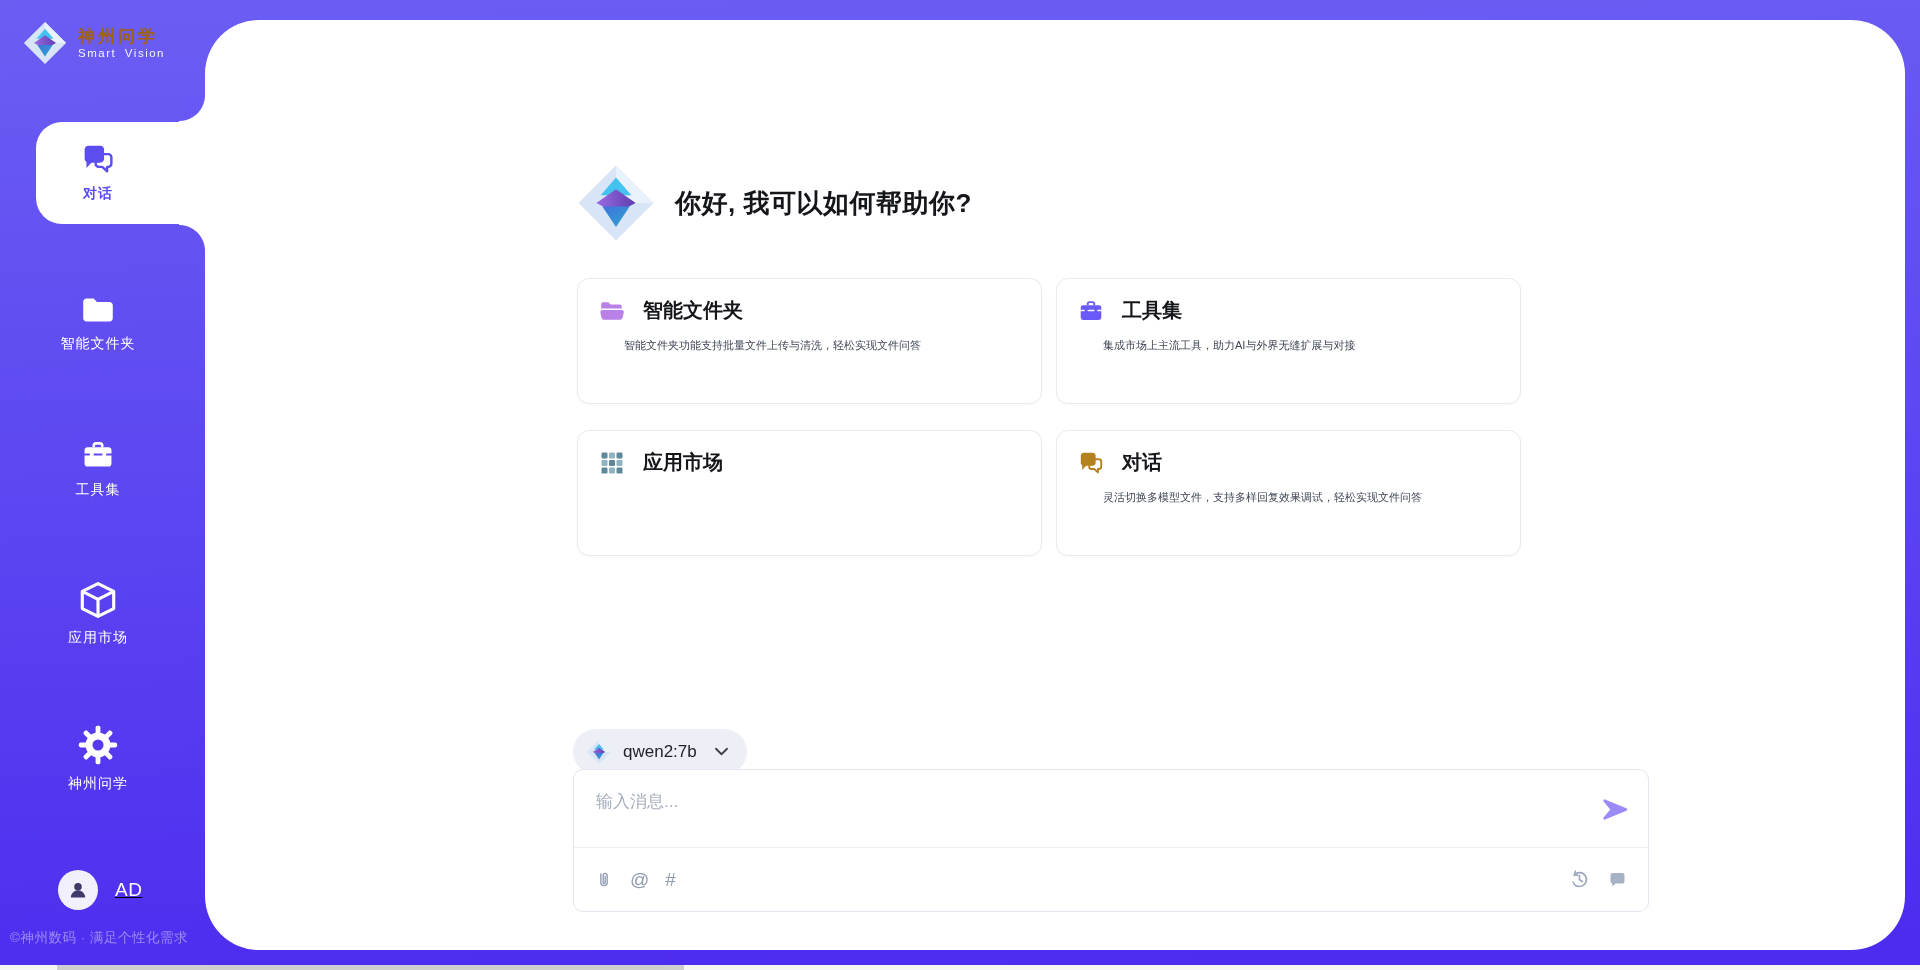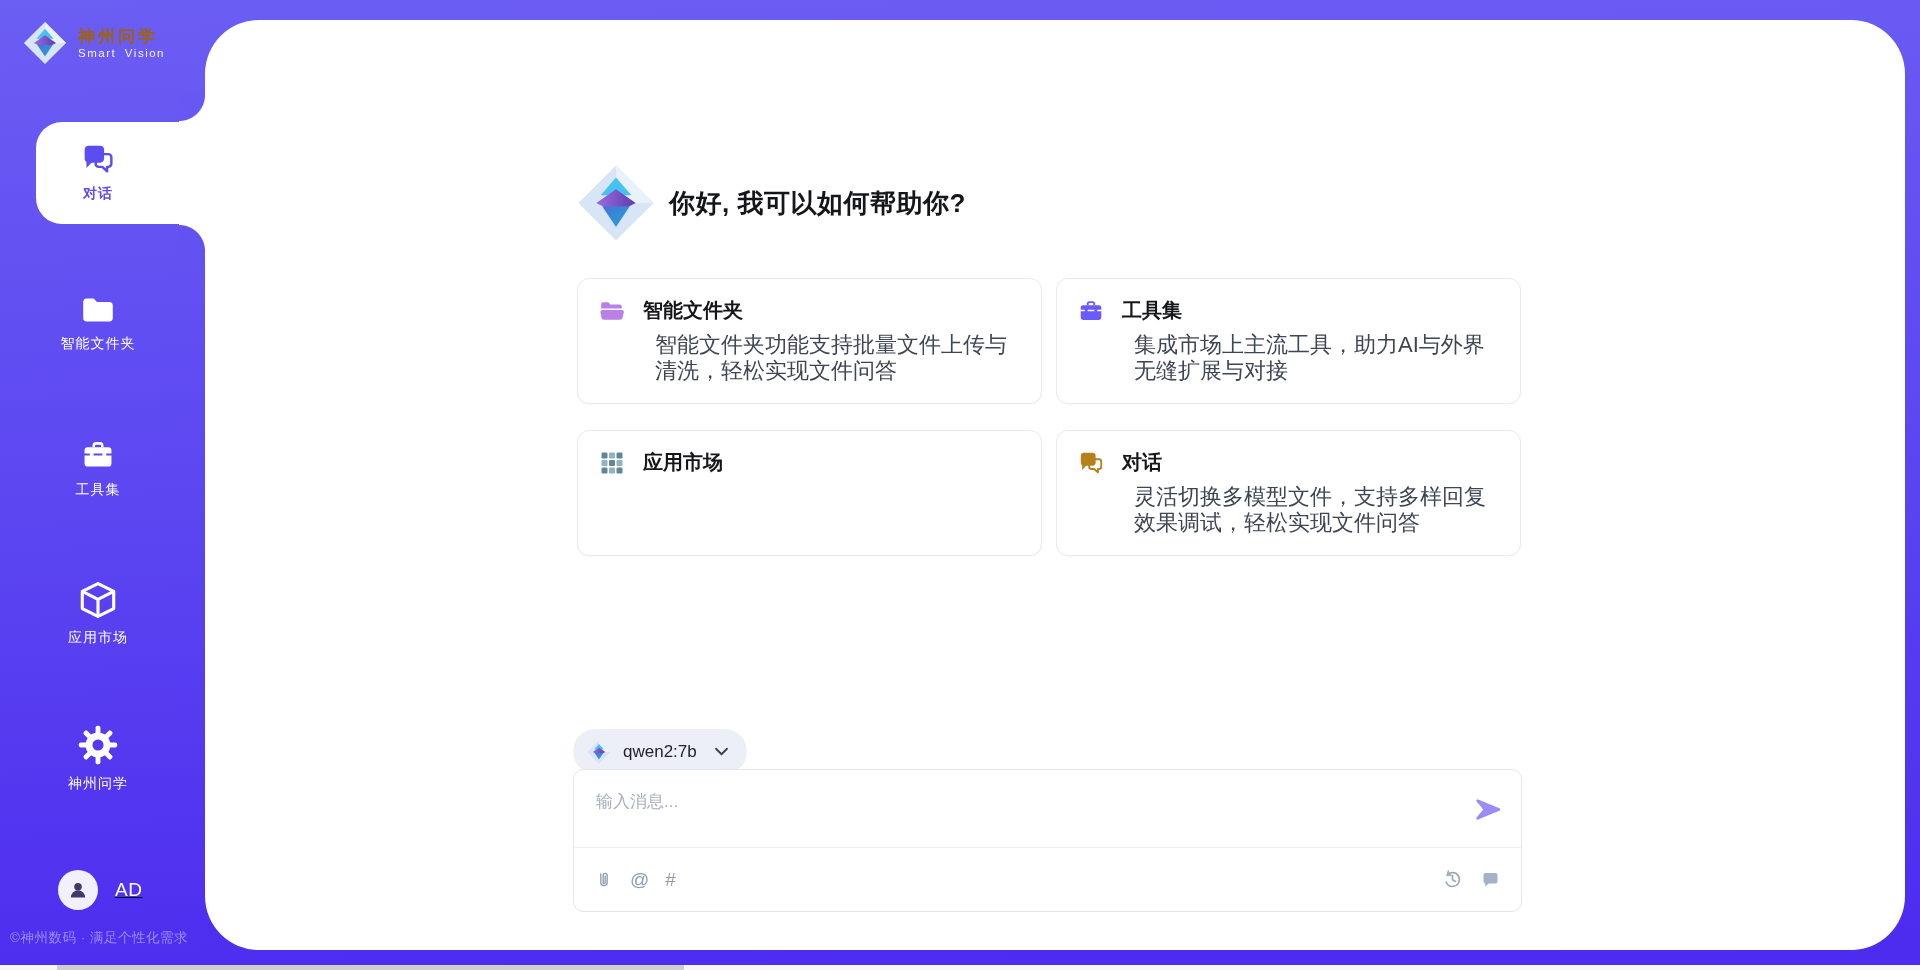--- a/index.html
+++ b/index.html
@@ -33,40 +33,40 @@
   .user-row { position:absolute; left:58px; top:870px; display:flex; align-items:center; gap:17px;text-decoration:underline; }
   .avatar { width:40px; height:40px; border-radius:50%; background:#f2f0fc;
     display:flex; align-items:center; justify-content:center; }
   .user-name { color:#fff; font-size:19px; letter-spacing:.5px; }
 
   .side-footer { position:absolute; left:10px; top:929px; font-size:13.5px;
     color:rgba(255,255,255,.42); letter-spacing:.5px; white-space:nowrap; }
 
   
   .greeting { position:absolute; left:575px; top:160px; height:86px;
-    display:flex; align-items:center; gap:12px; }
+    display:flex; align-items:center; gap:18px; }
   .greeting h1 { font-size:26px; font-weight:bold; color:#15161A; letter-spacing:.5px; }
 
   
   .cards { position:absolute; left:577px; top:278px; display:grid;
     grid-template-columns:465px 465px; grid-auto-rows:126px; gap:26px 14px; }
   .card { background:#fff; border:1px solid #E9EAF1; border-radius:12px;
     padding:18px 24px 0 21px; cursor:pointer; box-shadow:0 1px 2px rgba(20,20,60,.03); }
   .card-head { display:flex; align-items:center; gap:18px; }
   .card-title { font-size:20px; font-weight:bold; color:#15161A; }
-  .card-desc { margin:8px 0 0 56px; font-size:22px; line-height:26px; color:#3E4554; }
+  .card-desc { margin:8px 0 0 25px; font-size:11px; line-height:26px; color:#3E4554; }
 
   
   .model-pill { position:absolute; left:573px; top:713px; height:45px;
     display:inline-flex; align-items:center; gap:11px; padding:0 18px 0 13px;
     background:#EDEFF7; border-radius:23px; cursor:pointer;margin-top:16px; }
   .model-name { font-size:17px; color:#23242B; }
 
   
-  .composer { position:absolute; left:573px; top:769px; width:949px; height:143px;
+  .composer { position:absolute; left:573px; top:769px; width:1076px; height:143px;
     background:#fff; border:1px solid #E3E6EE; border-radius:10px; }
   .composer textarea { position:absolute; left:0; top:0; width:860px; height:70px;
     border:none; outline:none; resize:none; padding:20px 0 0 22px;
     font-size:17px; color:#333; background:transparent;
     font-family:"Liberation Sans","DejaVu Sans",sans-serif; }
   .composer textarea::placeholder { color:#A6AEBD; }
   .send-btn { position:absolute; right:19px; top:26px; cursor:pointer; }
   .composer-footer { position:absolute; left:0; right:0; bottom:0; height:64px;
     border-top:1px solid #EEF0F5; display:flex; align-items:center; padding:0 20px; gap:16px; }
   .sym { font-size:19px; color:#8E9BB0; cursor:pointer; line-height:1; }

